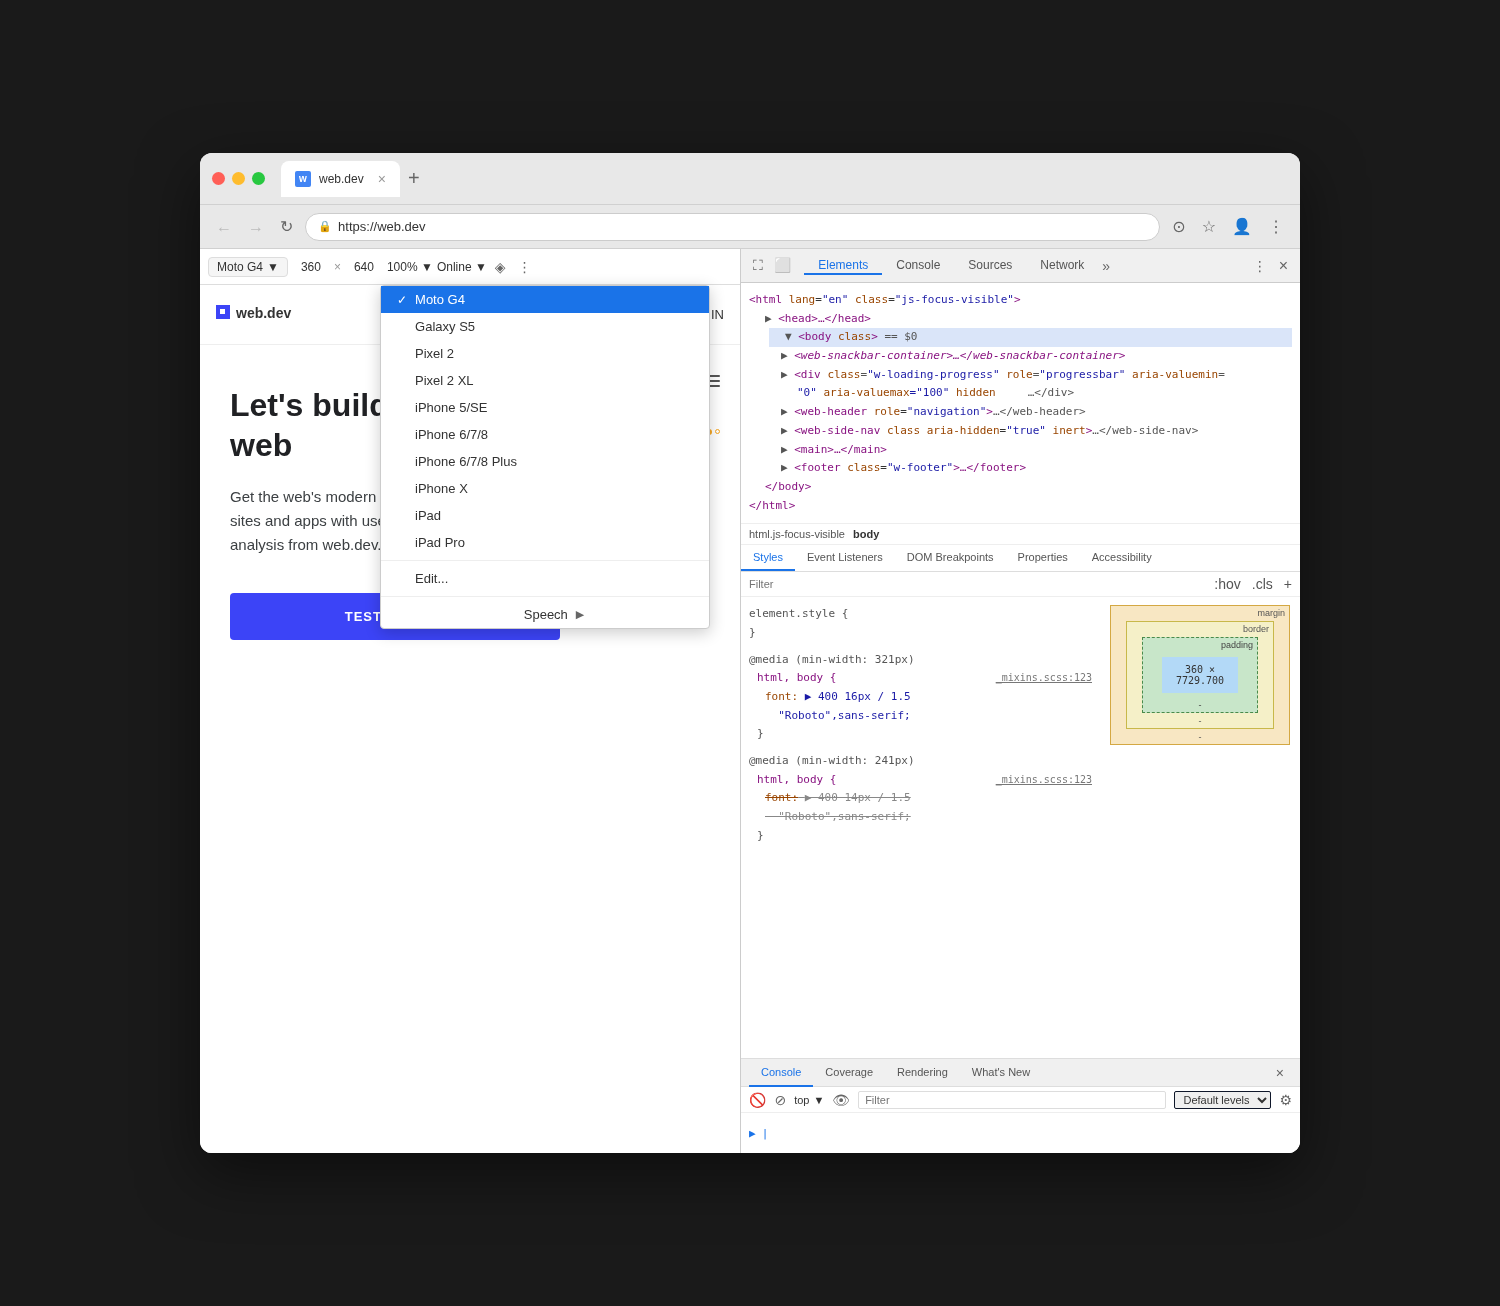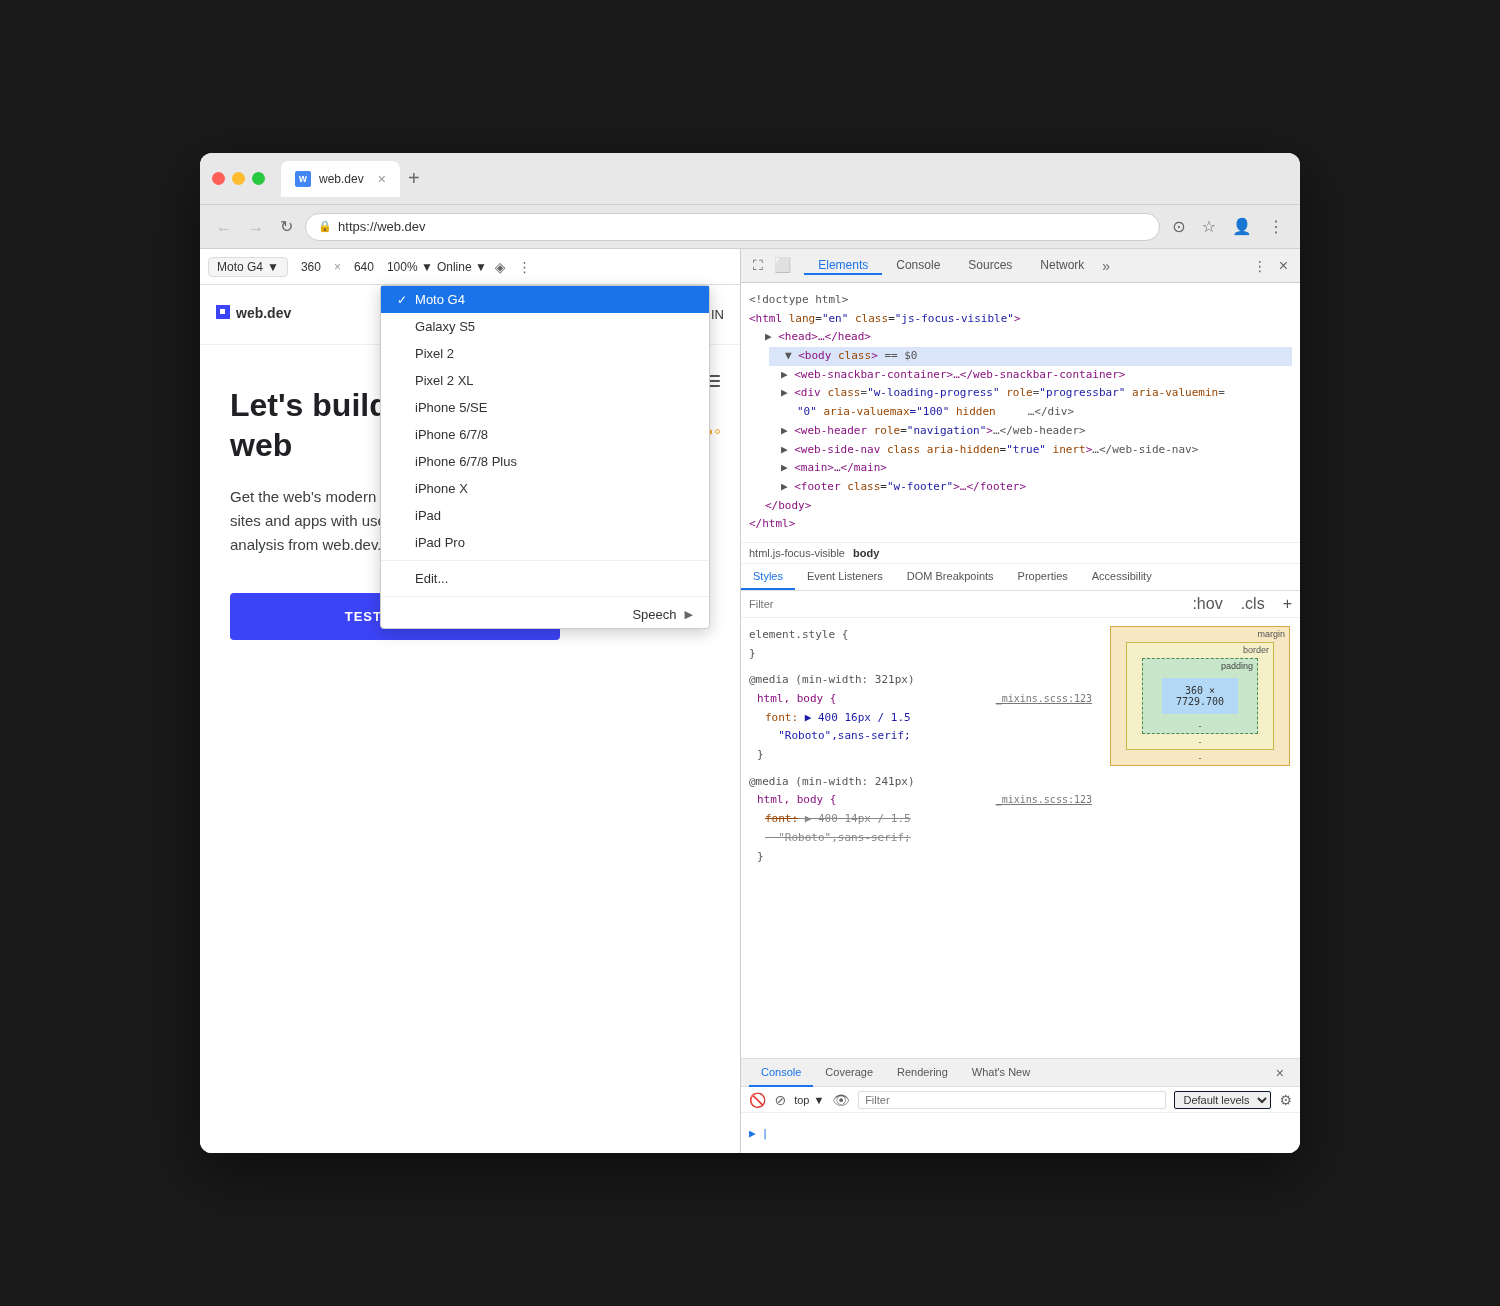--- a/index.html
+++ b/index.html
@@ -149,21 +149,21 @@
       cursor: pointer;
       display: flex;
       align-items: center;
       gap: 8px;
       color: #333;
     }
     .dropdown-item.selected { background: #1a73e8; color: #fff; }
     .dropdown-item.selected .check-icon { visibility: visible; }
     .check-icon { visibility: hidden; font-size: 12px; }
     .dropdown-separator { height: 1px; background: #eee; margin: 4px 0; }
-    .dropdown-item.has-arrow { justify-content: flex-end; }
+    .dropdown-item.has-arrow { justify-content: center; }
     .arrow-icon { font-size: 11px; color: #666; }
 
     
     .page-header-area {
       height: 60px;
       background: #fff;
       border-bottom: 1px solid #eee;
       display: flex;
       align-items: center;
       padding: 0 16px;
@@ -329,21 +329,21 @@
       gap: 8px;
       flex-shrink: 0;
     }
     .filter-input {
       font-size: 11px;
       border: none;
       outline: none;
       color: #333;
       flex: 1;
     }
-    .filter-buttons { display: flex; gap: 18px; font-size: 16px; color: #555; }
+    .filter-buttons { display: flex; gap: 11px; font-size: 14px; color: #555; }
     .filter-btn { cursor: pointer; }
 
     .styles-main {
       display: flex;
       flex: 1;
       overflow: hidden;
     }
 
     .styles-list {
       flex: 1;
@@ -661,25 +661,24 @@
         <div class="dt-tab">Sources</div>
         <div class="dt-tab">Network</div>
         <span class="dt-tab-overflow">»</span>
         <div class="dt-tab-actions">
           <button class="nav-action-btn" style="font-size:14px; color:#666;">⋮</button>
           <button class="nav-action-btn" style="font-size:16px; color:#666;">×</button>
         </div>
       </div>
 
       <div class="html-tree">
-        <div class="html-line" style="color:#555;">&lt;!doctype html&gt;</div>
         <div class="html-line"><span style="color:#881280;">&lt;html</span> <span style="color:#994500;">lang</span>=<span style="color:#1a1aa6;">"en"</span> <span style="color:#994500;">class</span>=<span style="color:#1a1aa6;">"js-focus-visible"</span><span style="color:#881280;">&gt;</span></div>
         <div class="html-line" style="padding-left:16px;"><span style="color:#555;">▶</span> <span style="color:#881280;">&lt;head&gt;…&lt;/head&gt;</span></div>
         <div class="html-line selected-line" style="padding-left:16px;margin-left:20px;"><span style="color:#555;">▼</span> <span style="color:#881280;">&lt;body</span> <span style="color:#994500;">class</span><span style="color:#881280;">&gt;</span> <span style="color:#555;">== $0</span></div>
-        <div class="html-line" style="padding-left:32px;"><span style="color:#555;">▶</span> <span style="color:#881280;">&lt;web-snackbar-container&gt;…&lt;/web-snackbar-container&gt;</span></div>
+        <div class="html-line" style="padding-left:32px;font-style:italic;"><span style="color:#555;">▶</span> <span style="color:#881280;">&lt;web-snackbar-container&gt;…&lt;/web-snackbar-container&gt;</span></div>
         <div class="html-line" style="padding-left:32px; color:#555;">▶ <span style="color:#881280;">&lt;div</span> <span style="color:#994500;">class</span>=<span style="color:#1a1aa6;">"w-loading-progress"</span> <span style="color:#994500;">role</span>=<span style="color:#1a1aa6;">"progressbar"</span> <span style="color:#994500;">aria-valuemin</span>=</div>
         <div class="html-line" style="padding-left:48px; color:#1a1aa6;">"0" <span style="color:#994500;">aria-valuemax</span>=<span style="color:#1a1aa6;">"100"</span> <span style="color:#994500;">hidden</span><span style="color:#555;margin-left:32px;">…&lt;/div&gt;</span></div>
         <div class="html-line" style="padding-left:32px;"><span style="color:#555;">▶</span> <span style="color:#881280;">&lt;web-header</span> <span style="color:#994500;">role</span>=<span style="color:#1a1aa6;">"navigation"</span><span style="color:#881280;">&gt;</span><span style="color:#555;">…&lt;/web-header&gt;</span></div>
         <div class="html-line" style="padding-left:32px;"><span style="color:#555;">▶</span> <span style="color:#881280;">&lt;web-side-nav</span> <span style="color:#994500;">class</span> <span style="color:#994500;">aria-hidden</span>=<span style="color:#1a1aa6;">"true"</span> <span style="color:#994500;">inert</span><span style="color:#881280;">&gt;</span><span style="color:#555;">…&lt;/web-side-nav&gt;</span></div>
         <div class="html-line" style="padding-left:32px;"><span style="color:#555;">▶</span> <span style="color:#881280;">&lt;main&gt;…&lt;/main&gt;</span></div>
         <div class="html-line" style="padding-left:32px;"><span style="color:#555;">▶</span> <span style="color:#881280;">&lt;footer</span> <span style="color:#994500;">class</span>=<span style="color:#1a1aa6;">"w-footer"</span><span style="color:#881280;">&gt;…&lt;/footer&gt;</span></div>
         <div class="html-line" style="padding-left:16px; color:#881280;">&lt;/body&gt;</div>
         <div class="html-line" style="color:#881280;">&lt;/html&gt;</div>
       </div>
 

